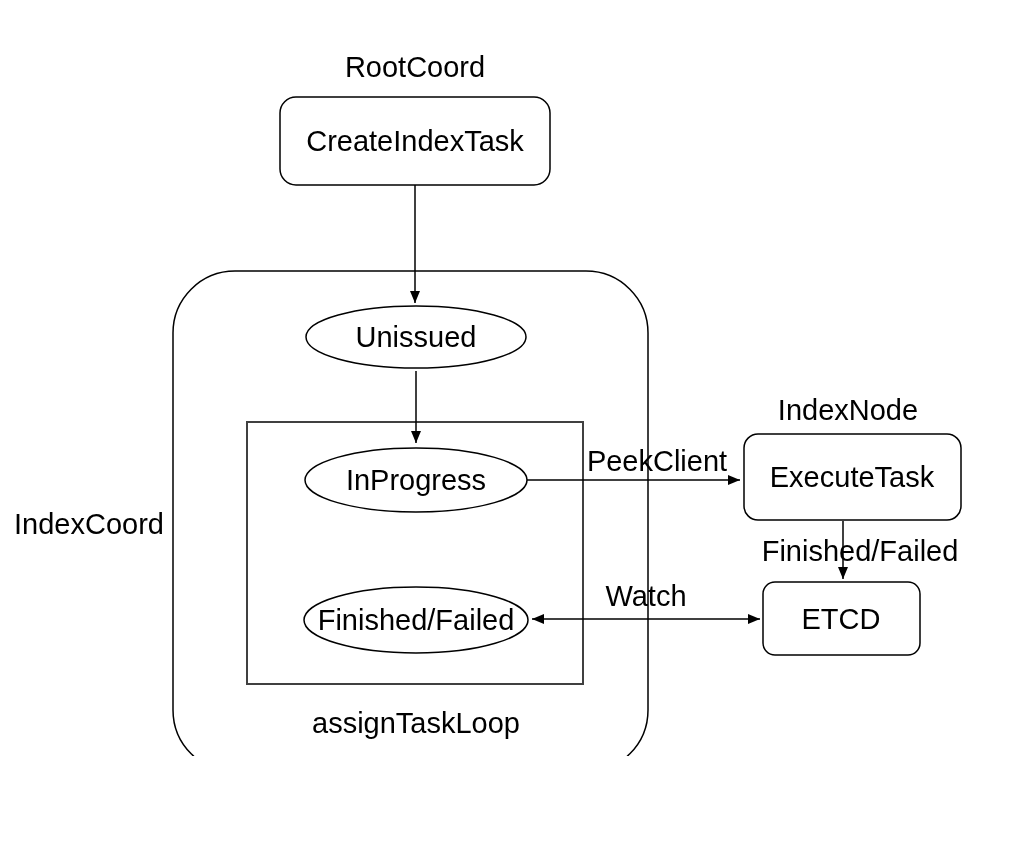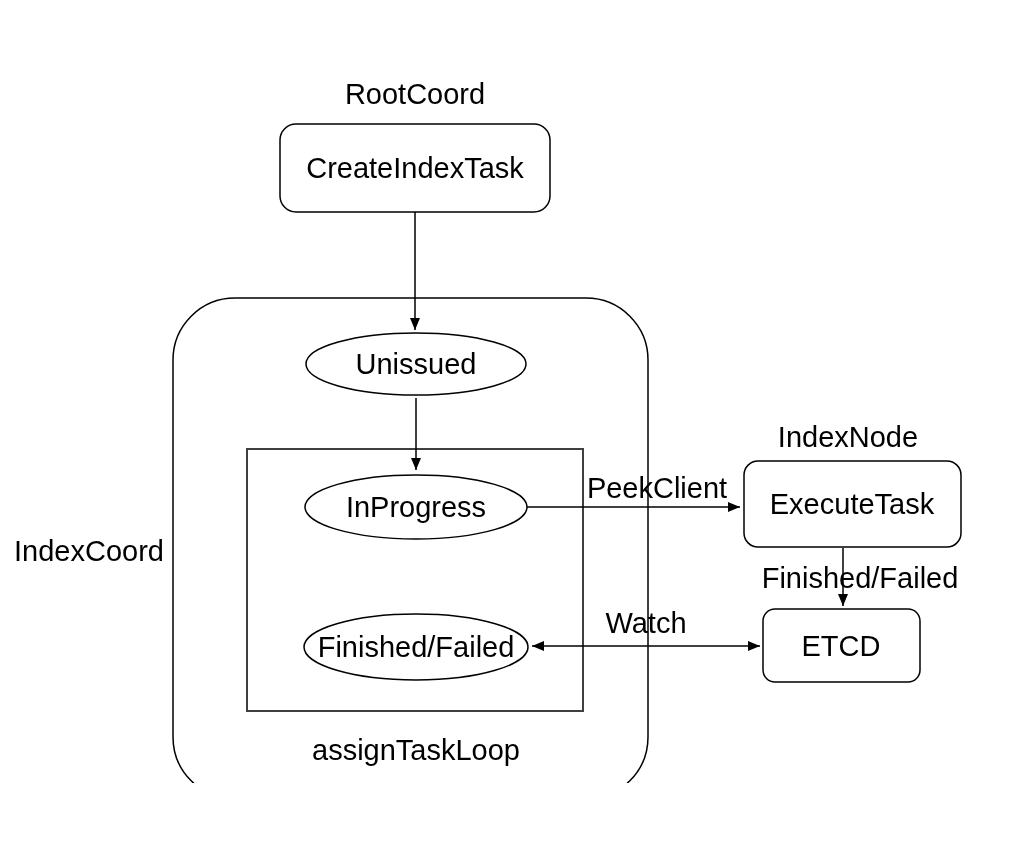--- a/index.html
+++ b/index.html
@@ -6,21 +6,20 @@
     margin: 0;
     padding: 0;
     background: #ffffff;
   }
   .stage {
     position: relative;
     width: 1014px;
     height: 756px;
     background: #ffffff;
     overflow: hidden;
-    margin-top: 27px;
   }
   svg { display: block; }
   text {
     font-family: "Liberation Sans", sans-serif;
     font-size: 29px;
     fill: #000000;
     text-anchor: middle;
   }
   .shape {
     fill: #ffffff;

